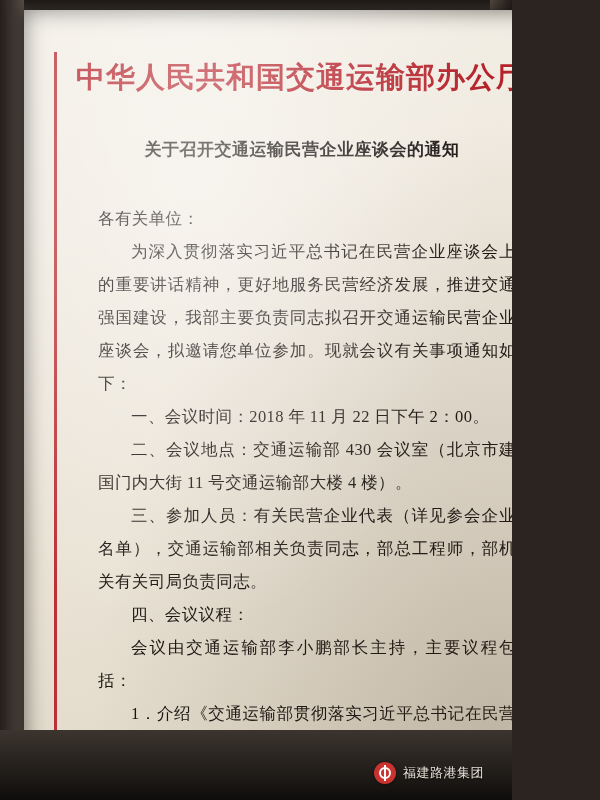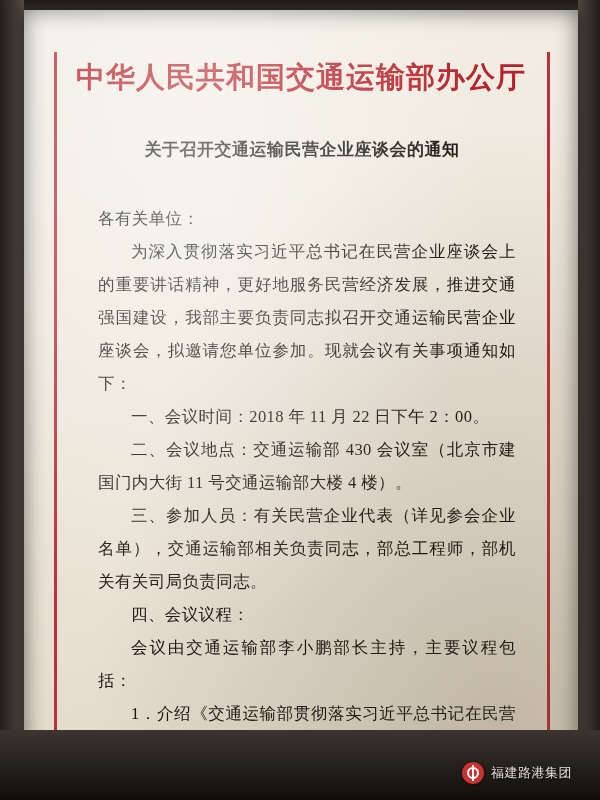--- a/index.html
+++ b/index.html
@@ -8,21 +8,21 @@
   }
   body {
     width: 600px;
     height: 800px;
     background: #2b2420;
     font-family: "Liberation Serif", "DejaVu Serif", serif;
     overflow: hidden;
   }
   .photo {
     position: relative;
-    width: 600px;
+    width: 512px;
     height: 800px;
     background: #3a332e;
     overflow: hidden;
   }
   
   .desk-top {
     position: absolute;
     left: 0; top: 0; width: 600px; height: 18px;
     background: linear-gradient(180deg,#1d1916,#4a423b);
   }

